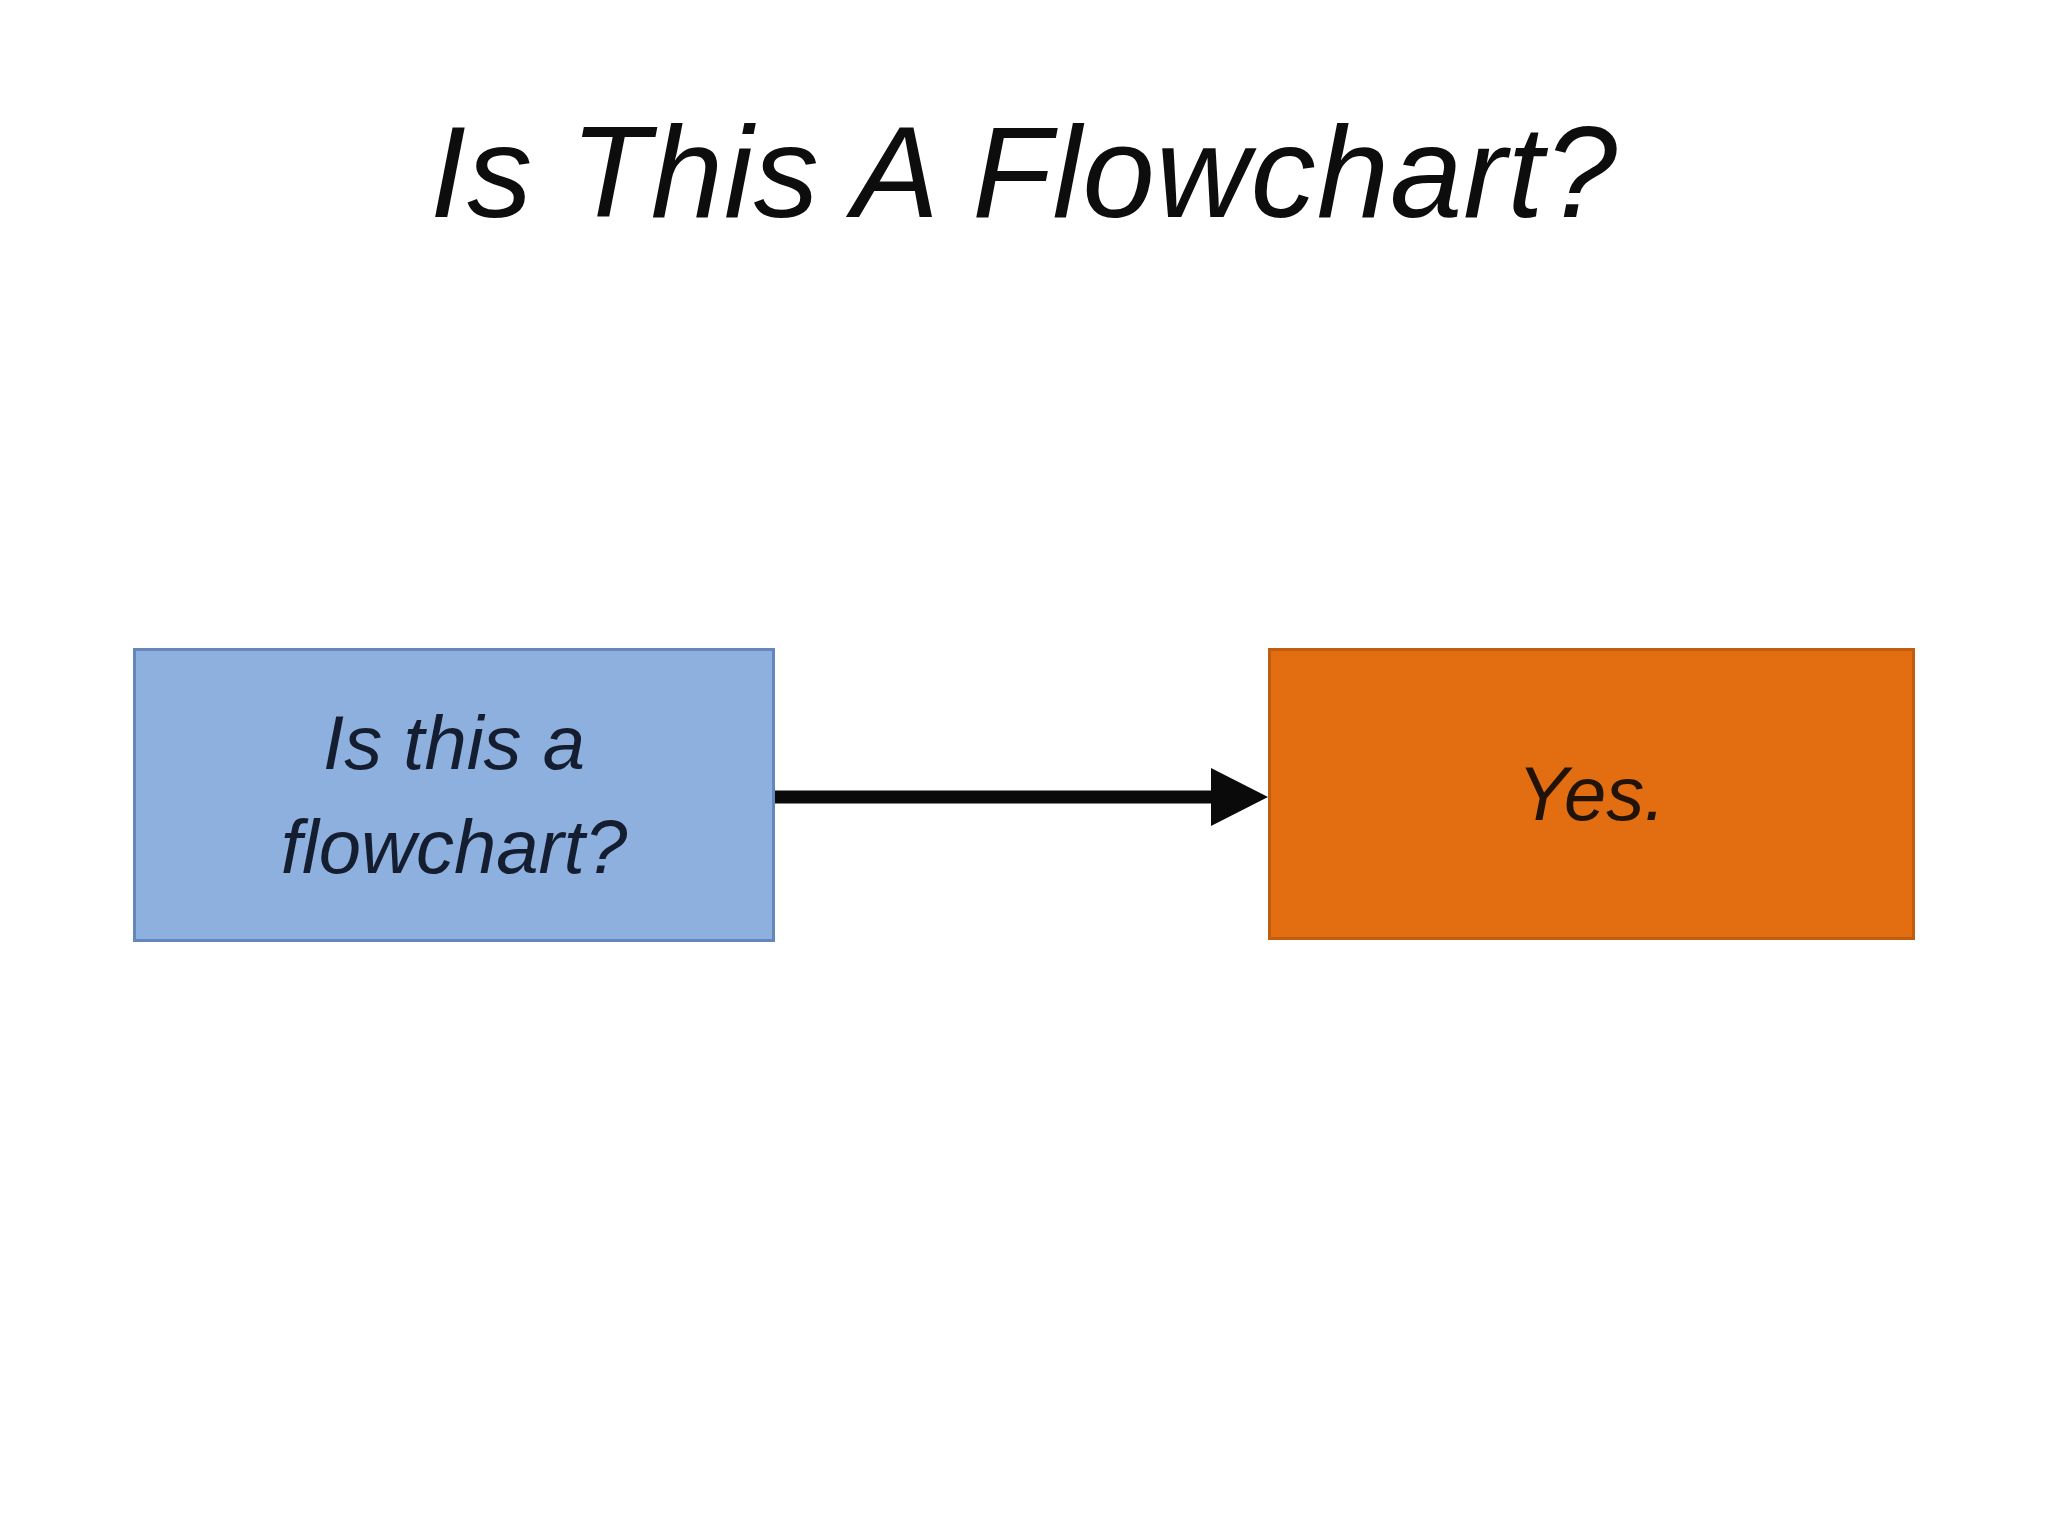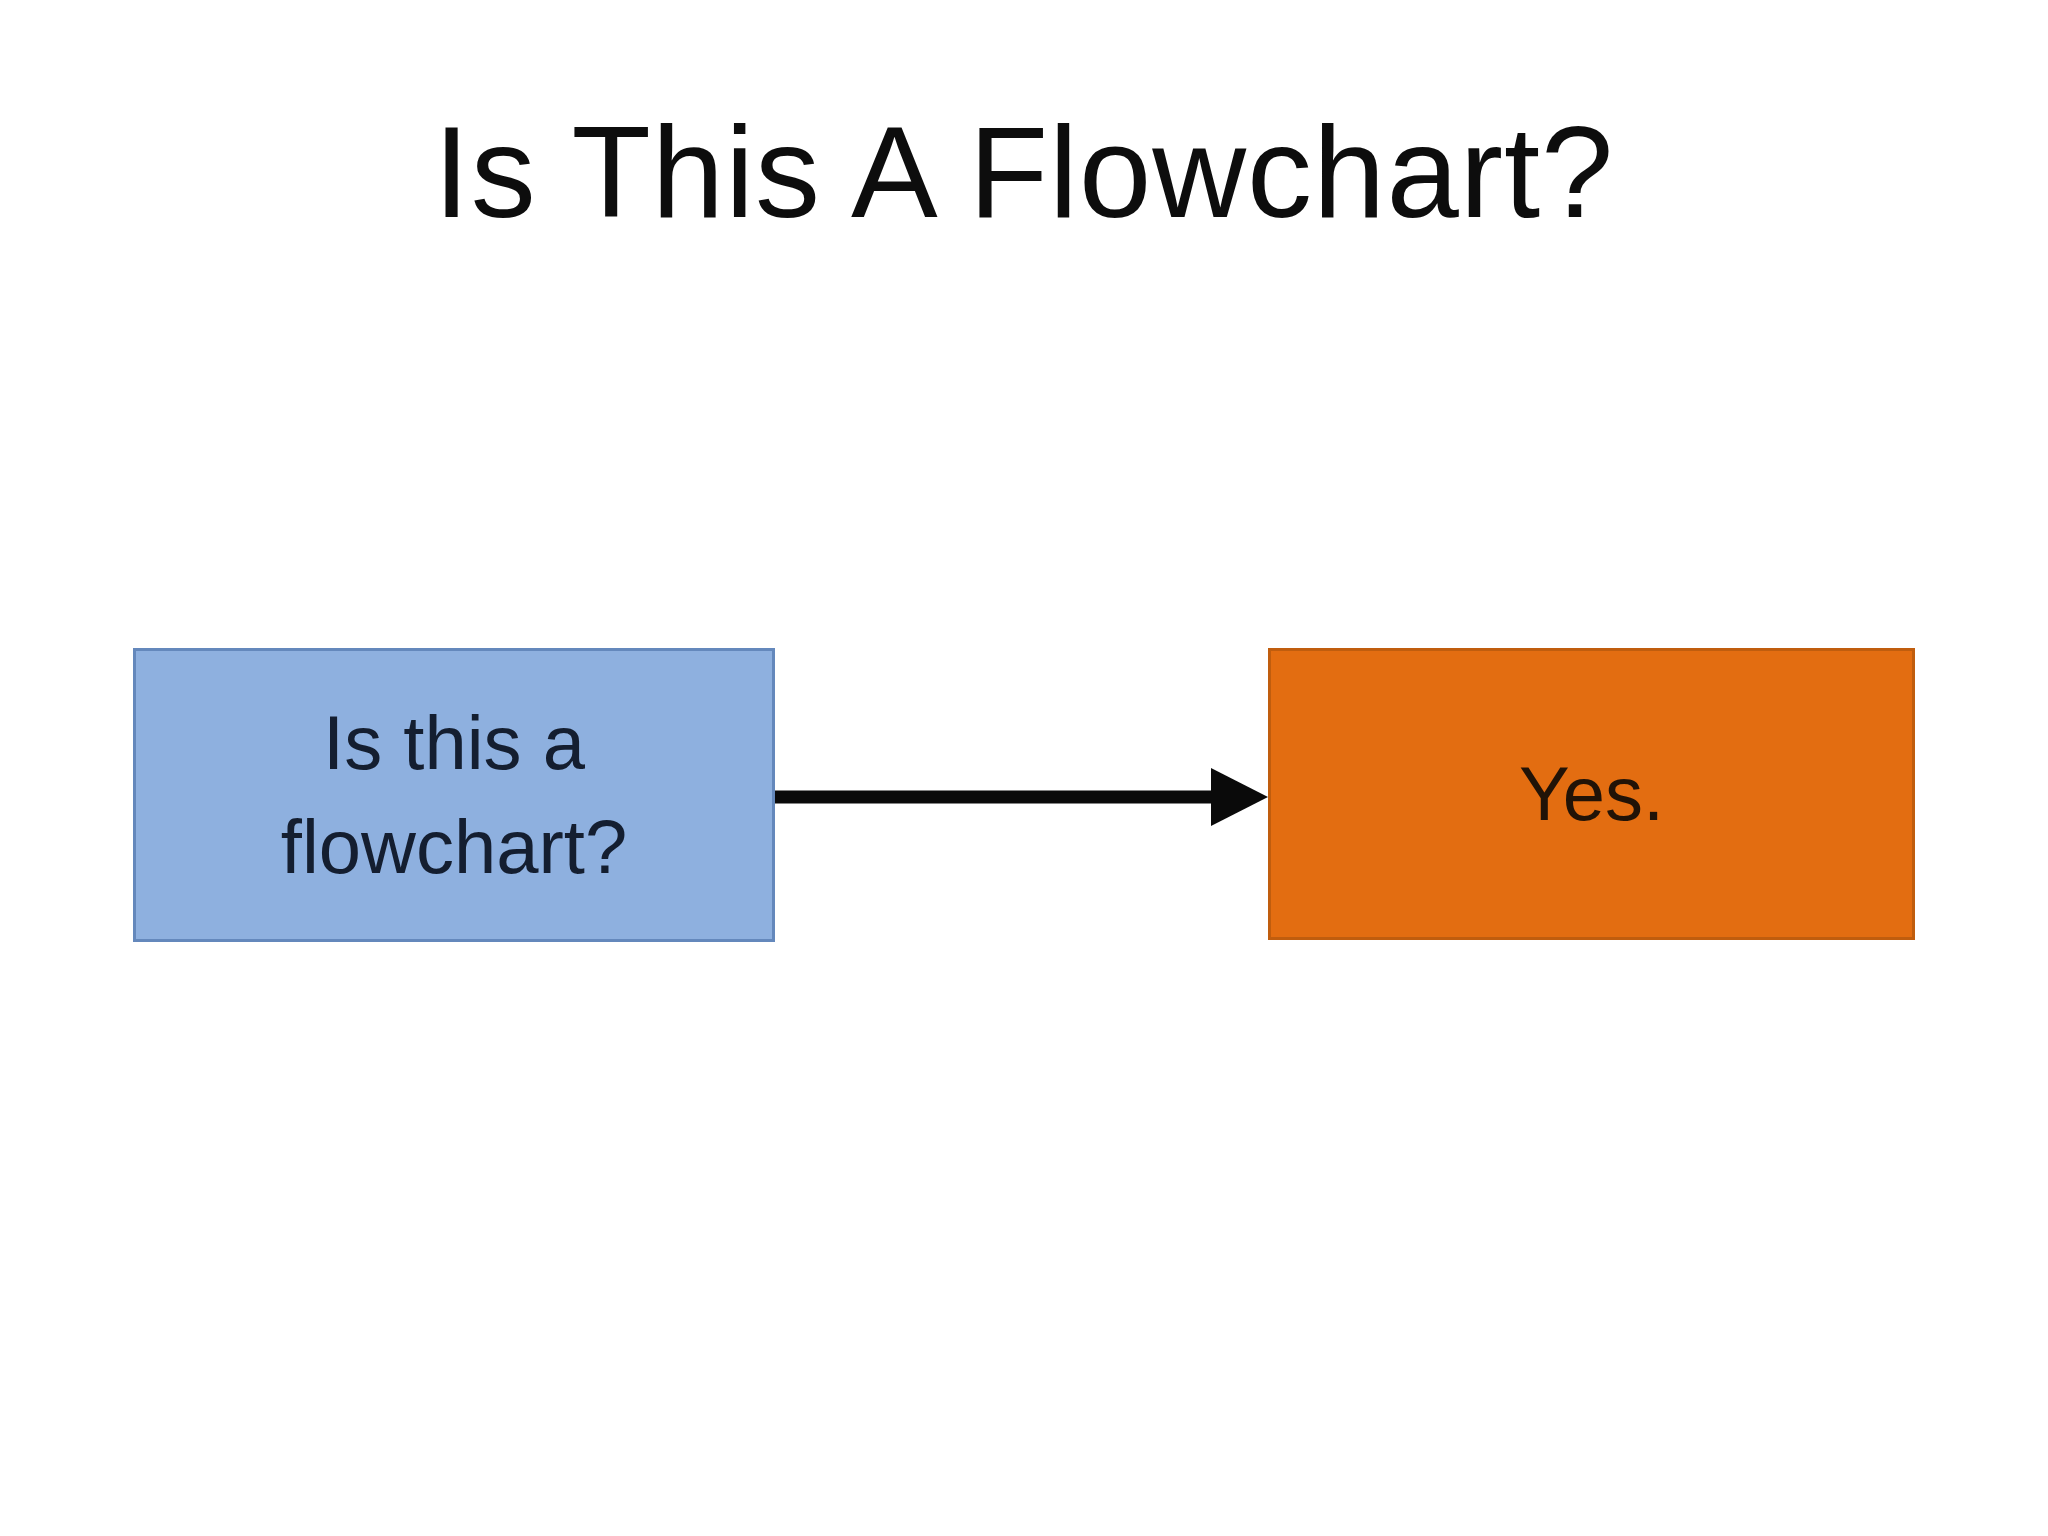--- a/index.html
+++ b/index.html
@@ -8,20 +8,21 @@
     height: 1536px;
     background: #ffffff;
     font-family: "Liberation Sans", sans-serif;
     overflow: hidden;
   }
   .slide {
     position: relative;
     width: 1832px;
     height: 1536px;
     background: #ffffff;
+    font-style: italic;
   }
   .title {
     position: absolute;
     top: 92px;
     left: 0;
     width: 2048px;
     text-align: center;
     font-size: 130px;
     font-weight: 400;
     letter-spacing: 1px;

